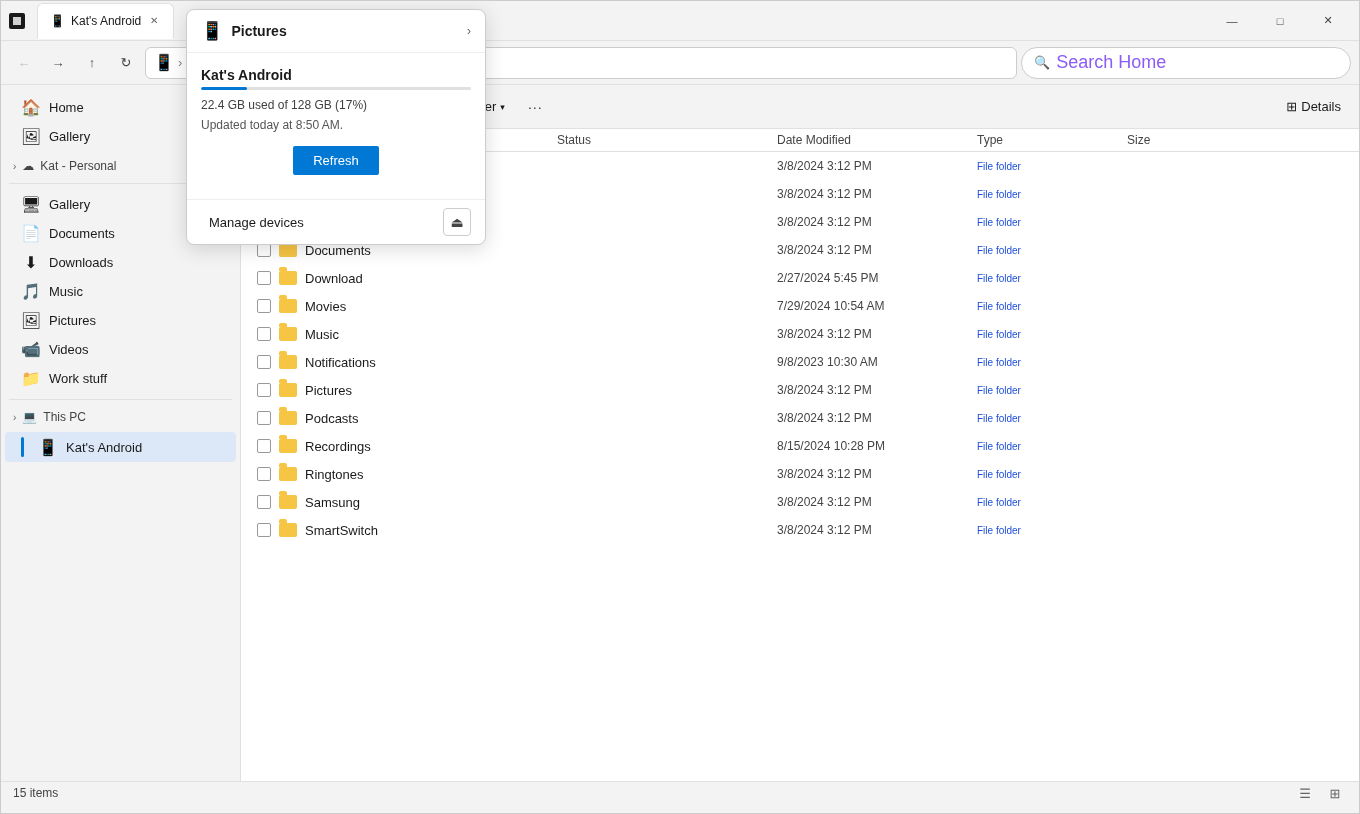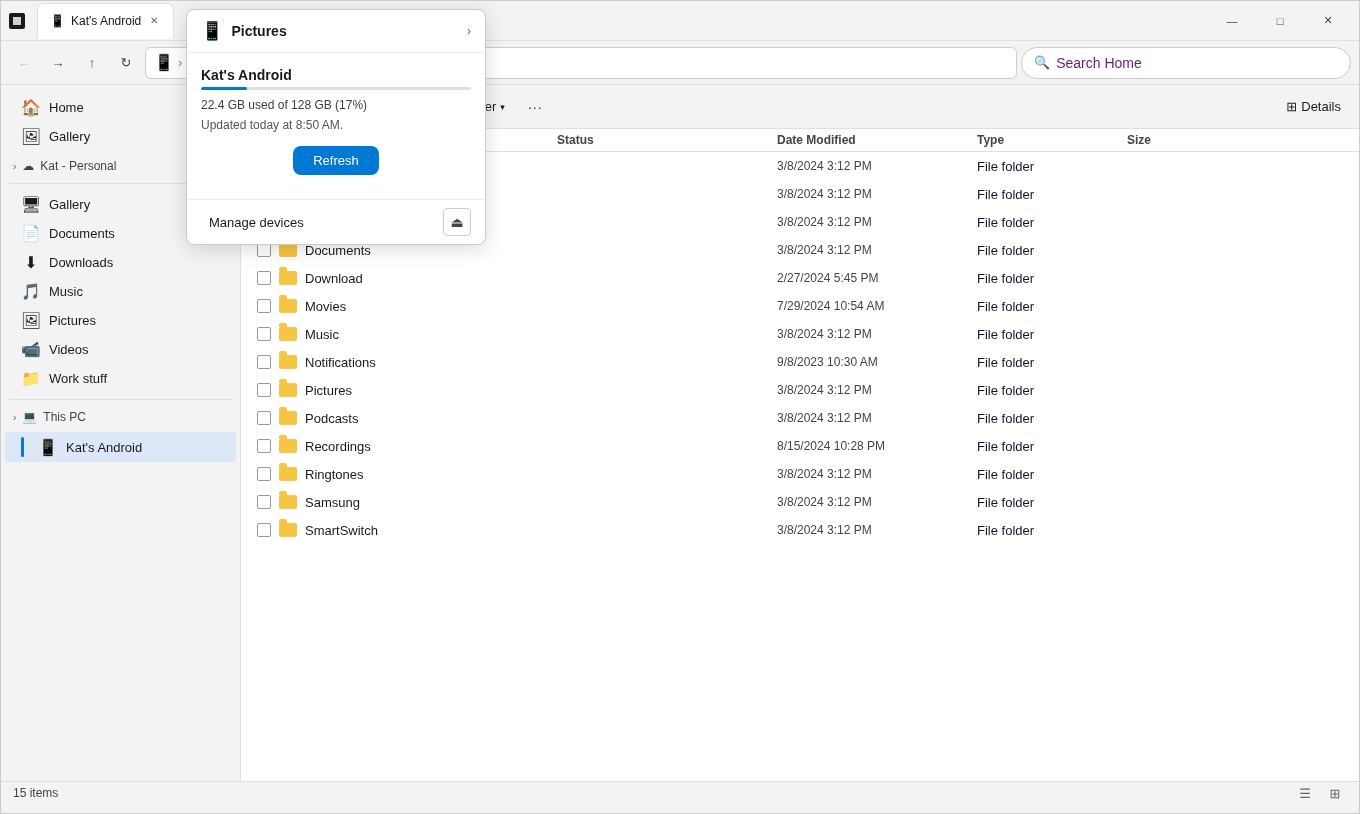--- a/index.html
+++ b/index.html
@@ -212,21 +212,21 @@
       align-items: center;
       padding: 4px 16px;
       border-bottom: 1px solid #e0e0e0;
       font-size: 12px;
       color: #444;
       background: white;
       position: sticky;
       top: 0;
       z-index: 1;
     }
-    .col-header .col-name { font-weight: 700; cursor: pointer; }
+    .col-header .col-name { font-weight: 400; cursor: pointer; }
     .file-row {
       display: grid;
       grid-template-columns: 300px 220px 200px 150px 1fr;
       align-items: center;
       padding: 3px 16px;
       border-radius: 4px;
       cursor: pointer;
       min-height: 28px;
     }
     .file-name-cell {
@@ -252,21 +252,21 @@
     }
     .file-checkbox {
       width: 14px; height: 14px;
       border: 1px solid #999;
       border-radius: 2px;
       background: white;
       flex-shrink: 0;
     }
     .col-status { color: #666; font-size: 12px; }
     .col-date { color: #444; font-size: 12px; }
-    .col-type { color: #0f172a; font-size: 13px; }
+    .col-type { color: #1d4ed8; font-size: 10px; }
     .col-size { color: #444; font-size: 12px; }
 
     
     .status-bar {
       height: 23px;
       background: #f3f3f3;
       border-top: 1px solid #e0e0e0;
       display: flex;
       align-items: center;
       padding: 0 12px;
@@ -347,21 +347,21 @@
     }
     .popup-updated {
       font-size: 12px;
       color: #555;
       margin-bottom: 14px;
     }
     .popup-refresh-btn {
       background: #0078d4;
       color: white;
       border: none;
-      border-radius: 8px;
+      border-radius: 2px;
       padding: 7px 20px;
       font-size: 13px;
       cursor: pointer;
       display: block;
       margin: 0 auto 14px;
       font-family: inherit;
     }
     .popup-footer {
       display: flex;
       align-items: center;
@@ -434,21 +434,21 @@
     <div class="nav-btn">→</div>
     <div class="nav-btn">↑</div>
     <div class="nav-btn">↻</div>
     <div class="breadcrumb-bar">
       <span style="font-size:16px;">📱</span>
       <span class="breadcrumb-sep">›</span>
       <span class="breadcrumb-text">Kat's Android</span>
     </div>
     <div class="search-bar">
       <span style="color:#666;">🔍</span>
-      <span style="color:#701a75; font-size:14px;">Search Home</span>
+      <span style="color:#8b5cf6; font-size:18px;">Search Home</span>
     </div>
   </div>
 
   <div class="main-layout">
 
     <div class="sidebar">
       <div class="sidebar-item">
         <span class="si-icon">🏠</span>
         <span>Home</span>
       </div>

